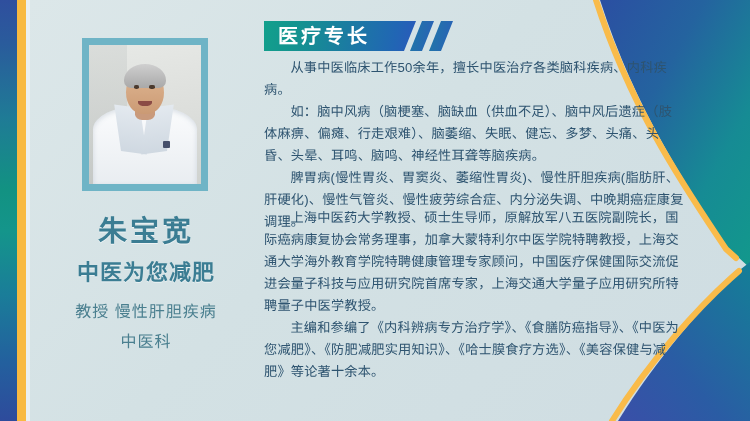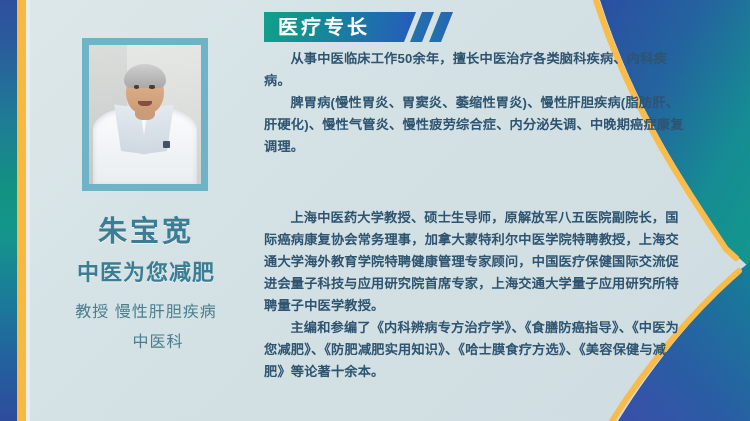--- a/index.html
+++ b/index.html
@@ -173,21 +173,20 @@
     color: #4a7f8f;
   }
   .doc-dept {
     position: absolute;
     left: 0; top: 328px;
     width: 232px;
     font-size: 16px;
     font-weight: 400;
     letter-spacing: 1px;
     color: #4a7f8f;
-    margin-left: 12px;
   }
 
   
   .right-col {
     position: absolute;
     left: 264px; top: 0;
     width: 420px; height: 421px;
   }
 
   
@@ -227,25 +226,24 @@
   }
 
   .para {
     color: #2e5470;
     font-size: 13.2px;
     line-height: 22px;
     letter-spacing: .2px;
     margin: 0;
     padding: 0;
     width: 420px;
-    font-weight: bold;
   }
   .para.indent { text-indent: 2em; }
 
-  .block-a { position: absolute; left: 0; top: 12px; width: 420px; }
+  .block-a { position: absolute; left: 0; top: 21px; width: 420px; }
   .block-b { position: absolute; left: 0; top: 207px; width: 420px; }
 </style>
 </head>
 <body>
 
 <div id="poster">
 
   <div class="panel"></div>
 
   <div class="swoosh-wrap">
@@ -305,20 +303,21 @@
   <div class="right-col">
 
     <div class="block-a">
       <div class="banner">
         <div class="bar"></div>
         <div class="slash1"></div>
         <div class="slash2"></div>
         <div class="btext">医疗专长</div>
       </div>
       <p class="para indent">从事中医临床工作50余年，擅长中医治疗各类脑科疾病、内科疾病。</p>
+      <p class="para indent">如：脑中风病（脑梗塞、脑缺血（供血不足）、脑中风后遗症（肢体麻痹、偏瘫、行走艰难）、脑萎缩、失眠、健忘、多梦、头痛、头昏、头晕、耳鸣、脑鸣、神经性耳聋等脑疾病。</p>
       <p class="para indent">脾胃病(慢性胃炎、胃窦炎、萎缩性胃炎)、慢性肝胆疾病(脂肪肝、肝硬化)、慢性气管炎、慢性疲劳综合症、内分泌失调、中晚期癌症康复调理。</p>
     </div>
 
     <div class="block-b">
       <p class="para indent">上海中医药大学教授、硕士生导师，原解放军八五医院副院长，国际癌病康复协会常务理事，加拿大蒙特利尔中医学院特聘教授，上海交通大学海外教育学院特聘健康管理专家顾问，中国医疗保健国际交流促进会量子科技与应用研究院首席专家，上海交通大学量子应用研究所特聘量子中医学教授。</p>
       <p class="para indent">主编和参编了《内科辨病专方治疗学》、《食膳防癌指导》、《中医为您减肥》、《防肥减肥实用知识》、《哈士膜食疗方选》、《美容保健与减肥》等论著十余本。</p>
     </div>
 
   </div>
 </div>

